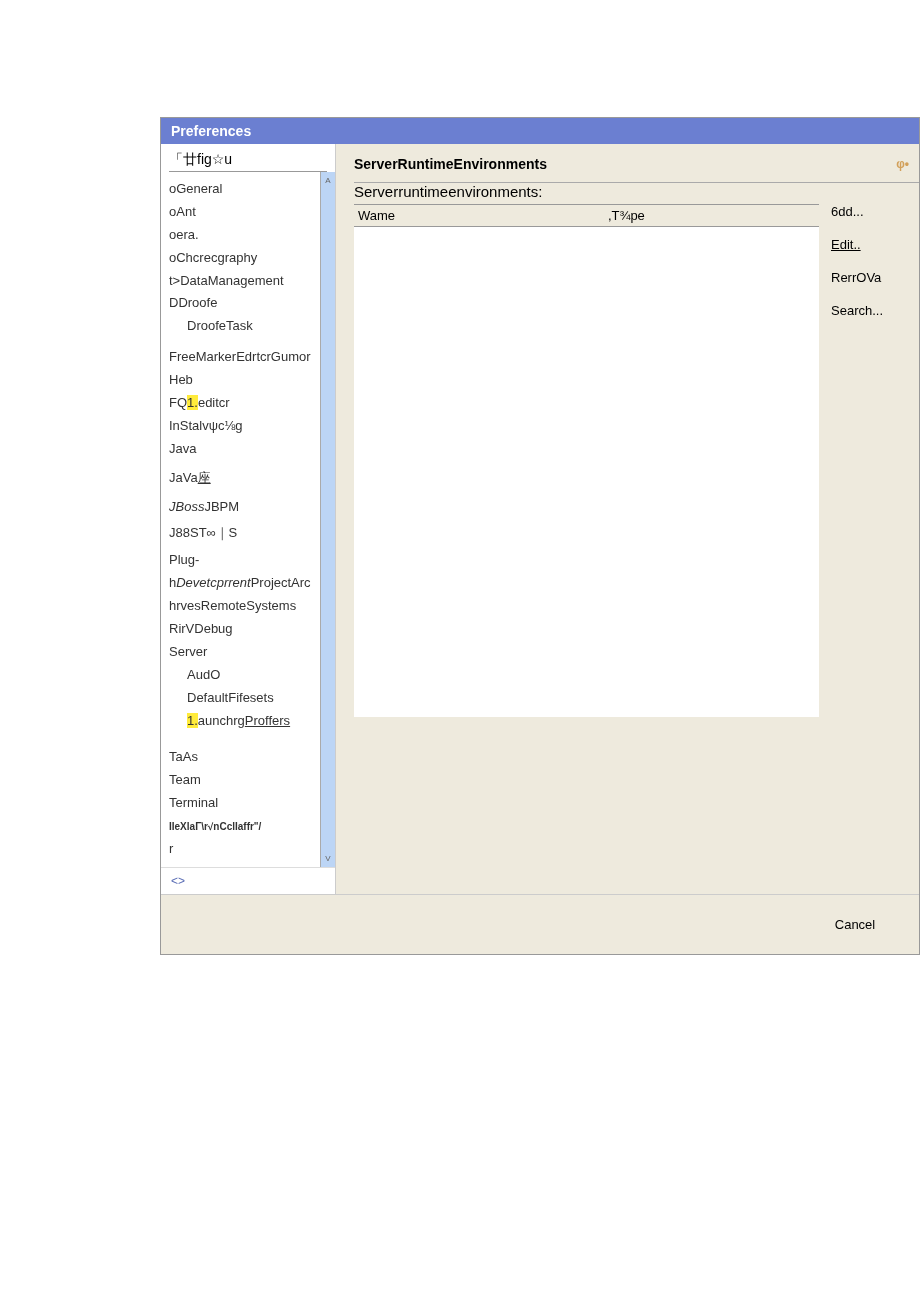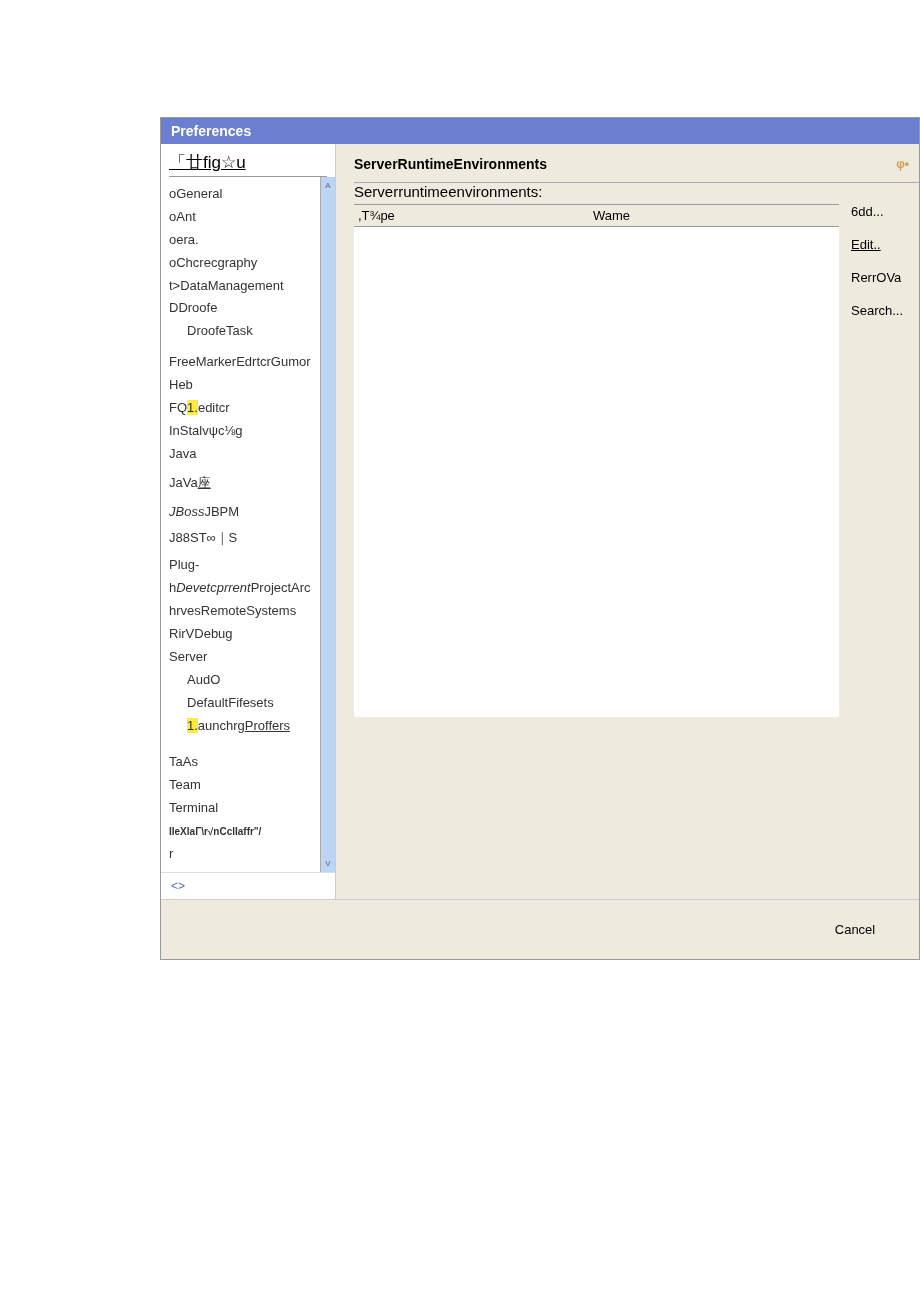--- a/index.html
+++ b/index.html
@@ -1,21 +1,21 @@
 <!DOCTYPE html>
 <html><head>
 <meta charset="utf-8">
 <style>
 * { box-sizing: border-box; margin: 0; padding: 0; }
 body { font-family: Arial, sans-serif; background: #fff; width: 920px; height: 1301px; position: relative; }
 .window { position: absolute; left: 160px; top: 117px; width: 760px; border: 1px solid #999; }
 .titlebar { background: #6b7fd1; color: #ffffff; font-weight: bold; font-size: 14px; padding: 5px 10px; }
 .body-area { display: flex; background: #eeeadd; }
 .sidebar { width: 175px; background: #fff; border-right: 1px solid #ccc; display: flex; flex-direction: column; }
-.filter-box { border-bottom: 1px solid #999; margin: 5px 8px 0 8px; font-size: 17px; padding: 2px 0; text-decoration: underline; }
+.filter-box { border-bottom: 1px solid #999; margin: 5px 8px 0 8px; font-size: 14px; padding: 2px 0; }
 .tree-wrap { display: flex; flex: 1; }
 .tree { flex: 1; padding: 6px 2px 6px 8px; font-size: 13px; color: #333; }
 .tree-item { padding: 3px 0; line-height: 1.3; }
 .tree-sub { padding-left: 18px; }
 .tree-item .u { text-decoration: underline; }
 .tree-item .hl { background: #ffeb3b; }
 .tree-item .it { font-style: italic; }
 .tree-item .tiny { font-size: 10px; font-weight: bold; }
 .scrollbar { width: 15px; background: #bcd5f5; display: flex; flex-direction: column; justify-content: space-between; align-items: center; font-size: 8px; color: #666; border-left: 1px solid #aaa; }
 .scrollbar .arrow { padding: 4px 0; cursor: pointer; }
@@ -26,21 +26,21 @@
 .help-icon { color: #d2a05a; font-size: 12px; font-weight: bold; }
 .desc { font-size: 13px; padding: 14px 0 10px 0; }
 .sublabel { font-size: 15px; padding-bottom: 4px; }
 .content-row { display: flex; }
 .table-area { flex: 1; }
 .table-head { display: flex; border-top: 1px solid #999; border-bottom: 1px solid #999; font-size: 13px; }
 .table-head .col { padding: 3px 4px; }
 .col-name { width: 250px; }
 .col-type { flex: 1; }
 .table-body { height: 490px; background: #fff; }
-.button-col { width: 80px; padding-left: 12px; display: flex; flex-direction: column; gap: 18px; font-size: 13px; }
+.button-col { width: 100px; padding-left: 12px; display: flex; flex-direction: column; gap: 18px; font-size: 13px; }
 .button-col .btn { text-align: left; cursor: pointer; }
 .button-col .btn.u { text-decoration: underline; }
 .footer { background: #eeeadd; border-top: 1px solid #ccc; padding: 22px 24px; display: flex; justify-content: flex-end; }
 .footer-wrap { width: 80px; text-align: center; font-size: 13px; }
 </style>
 </head>
 <body>
 
 <div class="window">
   <div class="titlebar">
@@ -93,22 +93,22 @@
     </div>
     <div class="main">
       <div class="main-header">
         <span class="main-title">ServerRuntimeEnvironments</span>
         <span class="help-icon">φ•</span>
       </div>
       <div class="sublabel">Serverruntimeenvironments:</div>
       <div class="content-row">
         <div class="table-area">
           <div class="table-head">
+            <div class="col col-name">Wame</div>
             <div class="col col-type">,T¾pe</div>
-            <div class="col col-name">Wame</div>
           </div>
           <div class="table-body"></div>
         </div>
         <div class="button-col">
           <span class="btn">6dd...</span>
           <span class="btn u">Edit..</span>
           <span class="btn">RerrOVa</span>
           <span class="btn">Search...</span>
         </div>
       </div>

